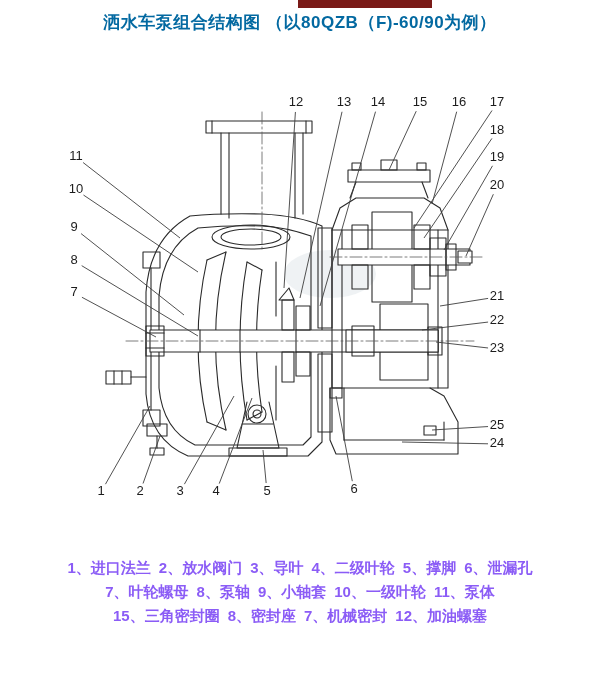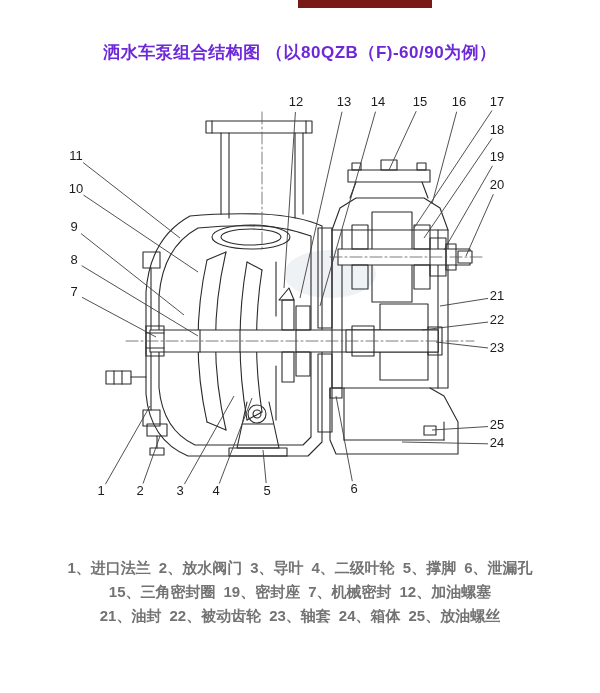--- a/index.html
+++ b/index.html
@@ -5,42 +5,42 @@
   html,body { margin:0; padding:0; background:#ffffff; }
   .page {
     position:relative; width:600px; height:693px; background:#ffffff;
     font-family:"Liberation Sans","DejaVu Sans",sans-serif; overflow:hidden;
   }
   .top-banner {
     position:absolute; left:298px; top:0; width:134px; height:8px;
     background:#7a1a17;
   }
   .title {
-    position:absolute; top:41px; left:0; width:100%;
-    text-align:center; font-size:17px; font-weight:bold; color:#6d28d9;
+    position:absolute; top:11px; left:0; width:100%;
+    text-align:center; font-size:17px; font-weight:bold; color:#0369a1;
     letter-spacing:0.5px; white-space:nowrap;
   }
   svg.diagram { position:absolute; left:0; top:0; }
   .draw path, .draw rect, .draw line, .draw ellipse, .draw circle {
     stroke:#2a2a2a; stroke-width:1.1; fill:none;
     stroke-linejoin:round; stroke-linecap:round;
   }
   .draw .fill-white { fill:#ffffff; }
   .centerline {
     stroke:#5a5a5a !important; stroke-width:0.8 !important;
     stroke-dasharray:12 3 2 3;
   }
   .leader { stroke:#3d3d3d; stroke-width:0.9; }
   .callout-num {
     font-size:13px; fill:#1c1c1c; text-anchor:middle; dominant-baseline:middle;
     font-family:"Liberation Sans","DejaVu Sans",sans-serif;
   }
   .legend {
     position:absolute; left:0; top:556px; width:100%;
-    text-align:center; color:#737373; font-weight:bold; font-size:15px;
+    text-align:center; color:#8b5cf6; font-weight:bold; font-size:15px;
   }
   .legend-row { line-height:24px; white-space:nowrap; }
   .legend-item { margin:0 4px; }
 </style>
 </head>
 <body>
 
 <div class="page">
 
   <div class="top-banner" style="background: rgb(122, 26, 23);"></div>
@@ -236,17 +236,17 @@
         <text x="497" y="349" class="callout-num">23</text>
         <line x1="488.0169931706942" y1="426.552800420265" x2="432" y2="430" class="leader"></line>
         <text x="497" y="426" class="callout-num">25</text>
         <line x1="488.0019937971002" y1="443.81056829046526" x2="402" y2="442" class="leader"></line>
         <text x="497" y="444" class="callout-num">24</text>
       </g>
   </svg>
 
   <div class="legend">
     <div class="legend-row"><span class="legend-item">1、进口法兰</span><span class="legend-item">2、放水阀门</span><span class="legend-item">3、导叶</span><span class="legend-item">4、二级叶轮</span><span class="legend-item">5、撑脚</span><span class="legend-item">6、泄漏孔</span></div>
-    <div class="legend-row"><span class="legend-item">15、三角密封圈</span><span class="legend-item">19、密封座</span><span class="legend-item">7、机械密封</span><span class="legend-item">12、加油螺塞</span></div>
-    <div class="legend-row"><span class="legend-item">21、油封</span><span class="legend-item">22、被动齿轮</span><span class="legend-item">23、轴套</span><span class="legend-item">24、箱体</span><span class="legend-item">25、放油螺丝</span></div>
+    <div class="legend-row"><span class="legend-item">7、叶轮螺母</span><span class="legend-item">8、泵轴</span><span class="legend-item">9、小轴套</span><span class="legend-item">10、一级叶轮</span><span class="legend-item">11、泵体</span></div>
+    <div class="legend-row"><span class="legend-item">15、三角密封圈</span><span class="legend-item">8、密封座</span><span class="legend-item">7、机械密封</span><span class="legend-item">12、加油螺塞</span></div>
   </div>
 
 </div>
 
 </body></html>

